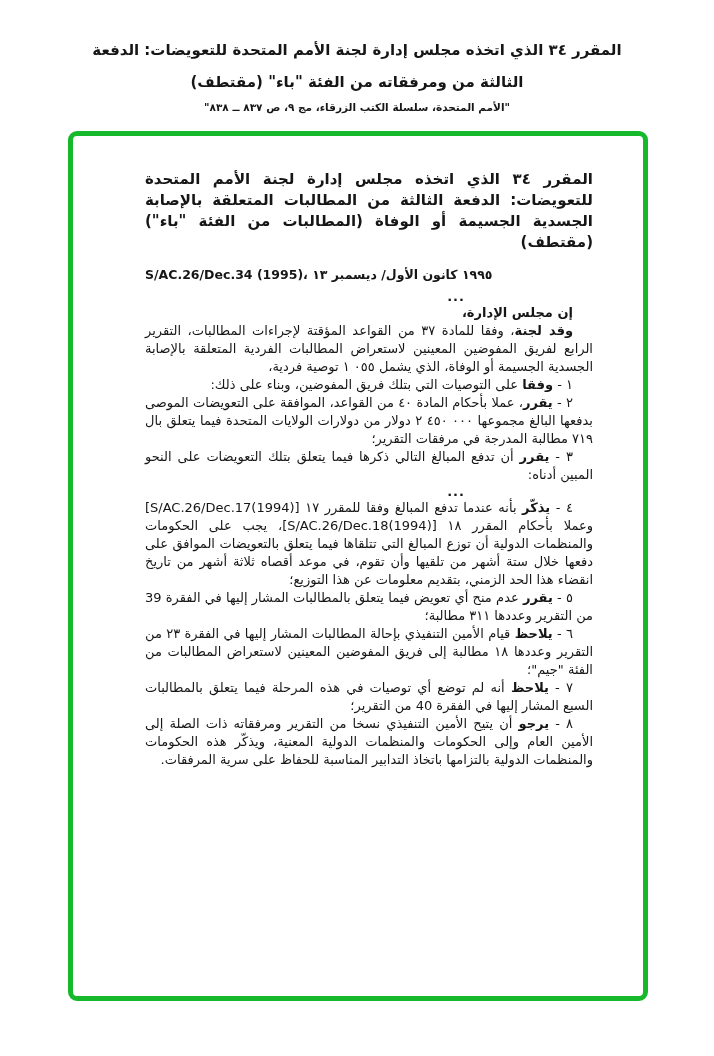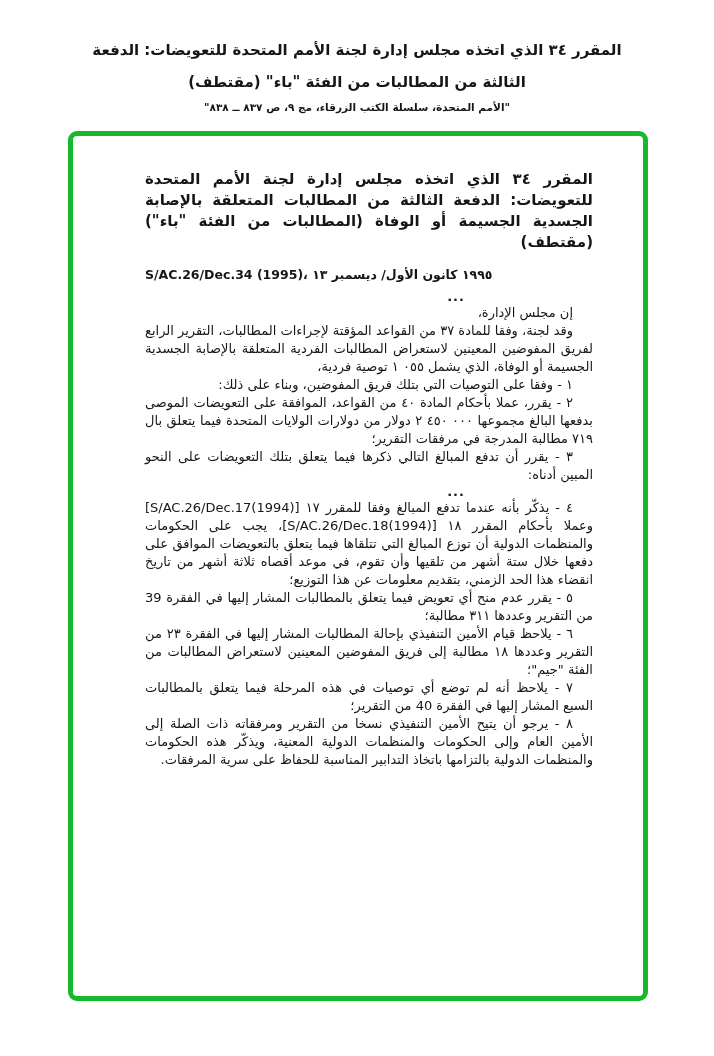--- a/index.html
+++ b/index.html
@@ -26,28 +26,28 @@
   }
   .doc-body{
     margin-top:7px;direction:rtl;text-align:justify;
     font-size:13px;line-height:18px;
   }
   .para{text-indent:20px;margin:0;}
   .ellipsis-line{
     direction:rtl;text-align:right;padding-left:0;padding-right:128px;
     line-height:15px;font-weight:bold;letter-spacing:1px;
   }
-  .bold{font-weight:normal;}
+  .bold{font-weight:bold;}
 </style>
 </head>
 <body>
 
 <div class="page-header">
   <div class="hline">المقرر ٣٤ الذي اتخذه مجلس إدارة لجنة الأمم المتحدة للتعويضات: الدفعة</div>
-  <div class="hline">الثالثة من المطالبات من الفئة "باء" (مقتطف)</div>
+  <div class="hline">الثالثة من ومرفقاته من الفئة "باء" (مقتطف)</div>
   <div class="citation">"الأمم المتحدة، سلسلة الكتب الزرقاء، مج ٩، ص ٨٣٧ ــ ٨٣٨"</div>
 </div>
 
 <div class="frame">
   <div class="frame-content">
     <div class="doc-title">المقرر ٣٤ الذي اتخذه مجلس إدارة لجنة الأمم المتحدة للتعويضات: الدفعة الثالثة من المطالبات المتعلقة بالإصابة الجسدية الجسيمة أو الوفاة (المطالبات من الفئة "باء") (مقتطف)</div>
     <div class="doc-ref">S/AC.26/Dec.34 (1995)، ١٣ ‎كانون الأول/ ديسمبر‎ ١٩٩٥</div>
     <div class="doc-body">
         <div class="ellipsis-line">...</div>
         <div class="para"><span class="bold">إن مجلس الإدارة،</span></div>

